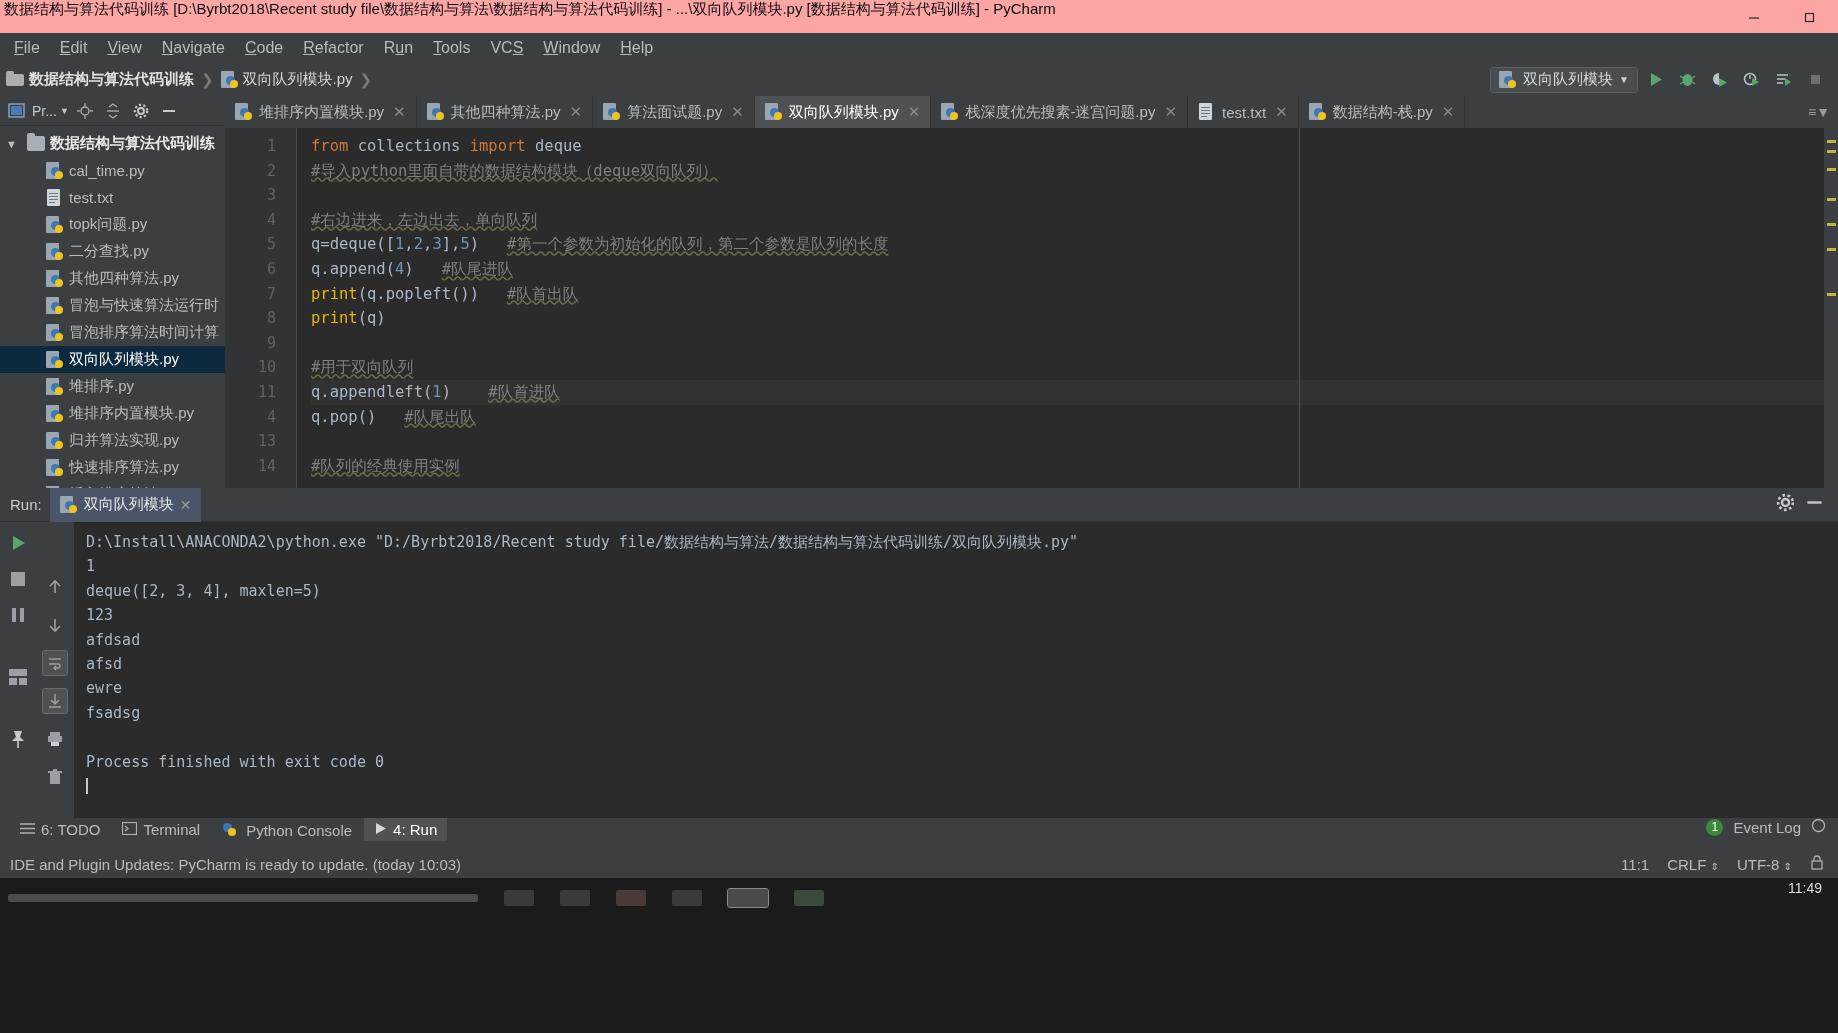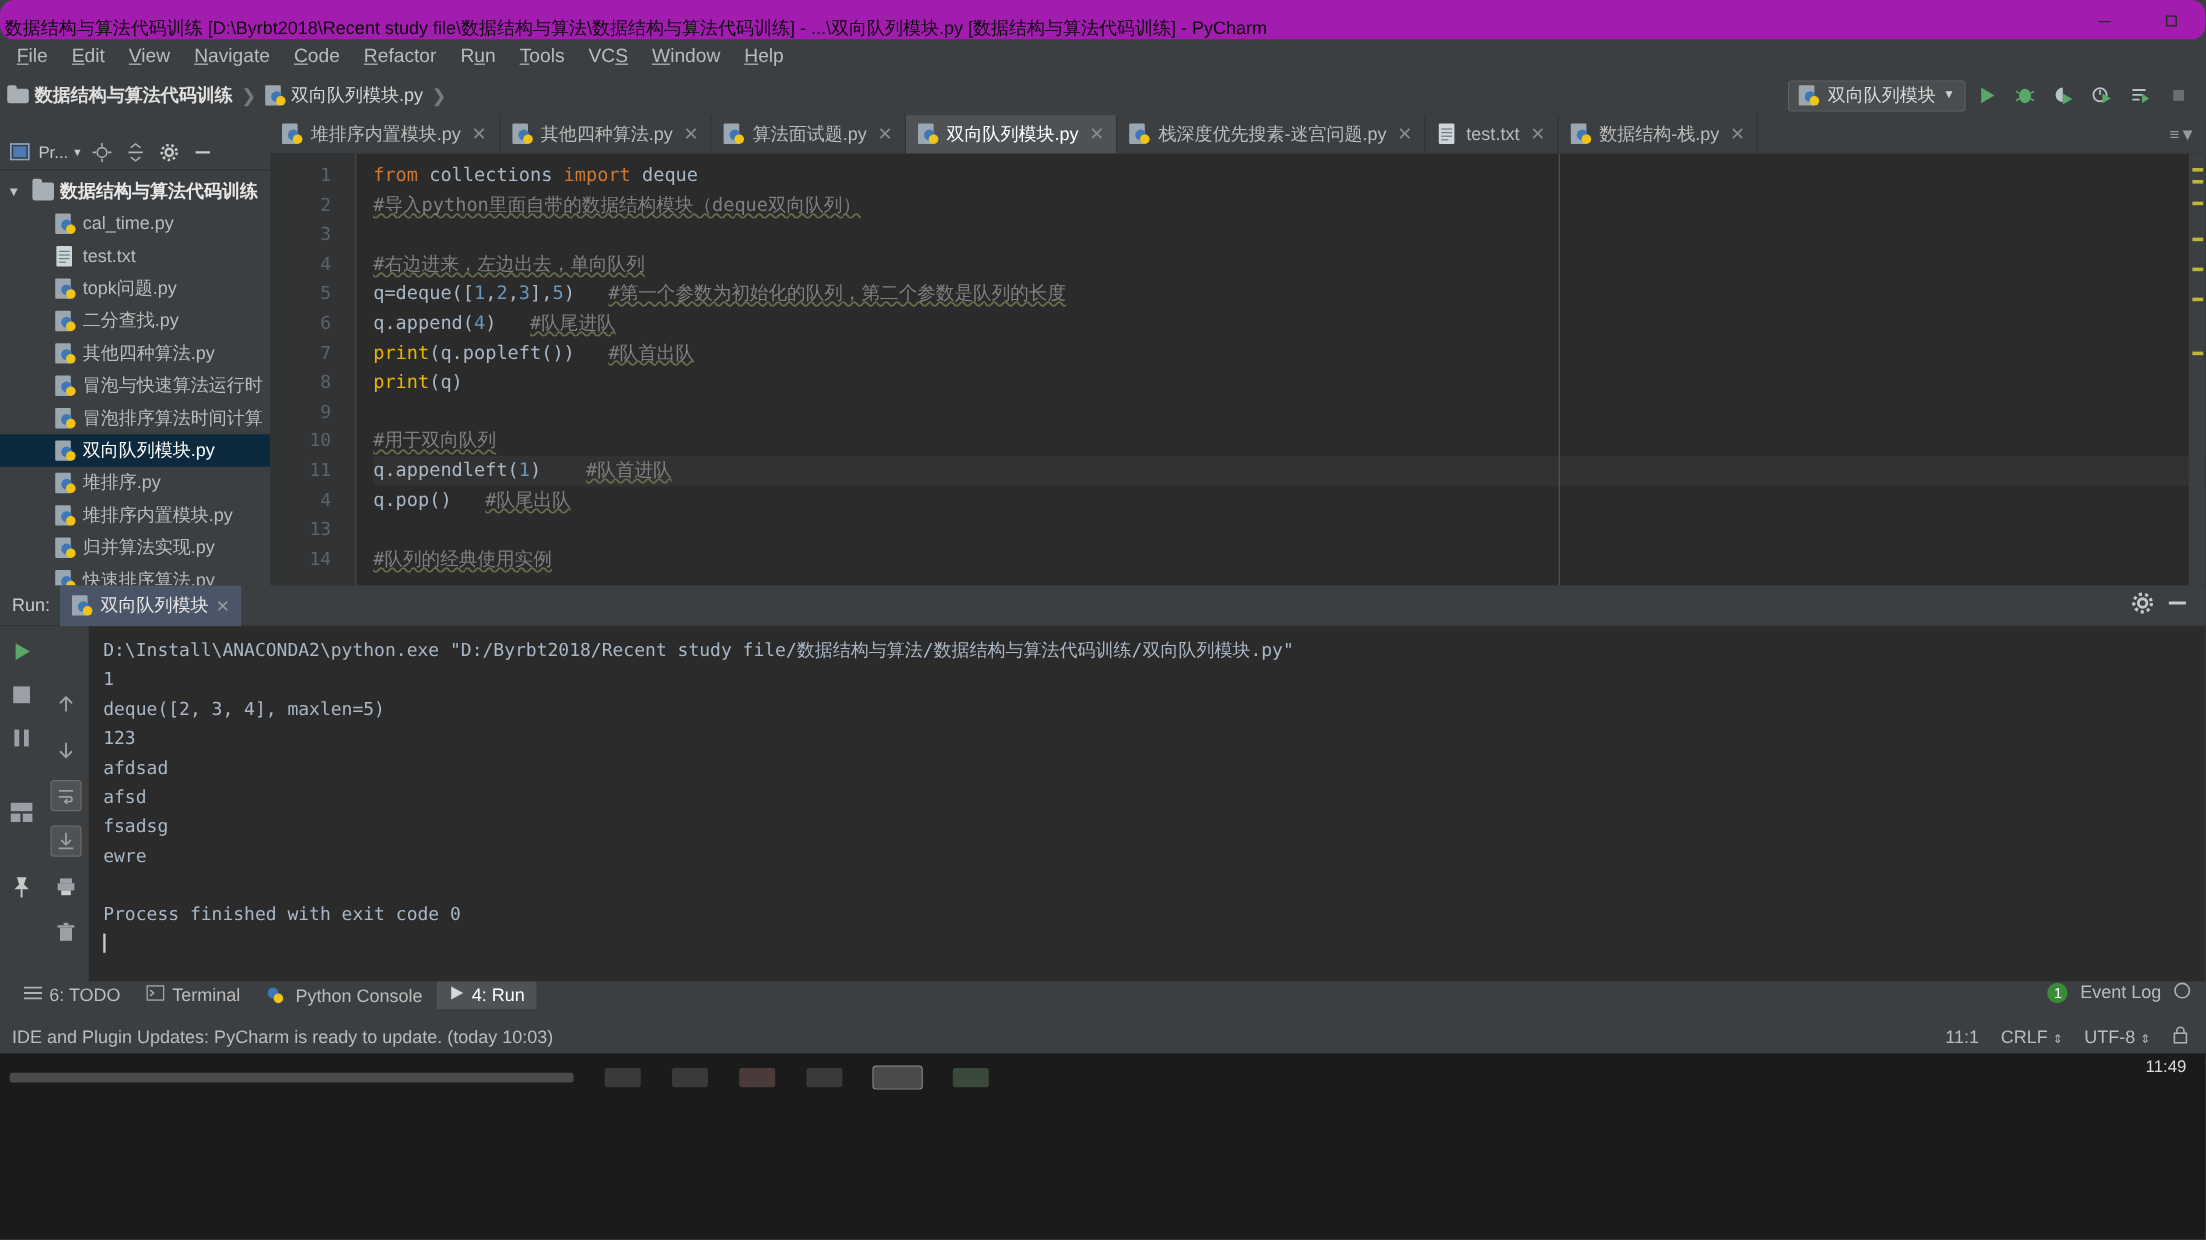--- a/index.html
+++ b/index.html
@@ -8,22 +8,22 @@
     overflow: hidden;
     background: #3c3f41;
     font-family: "Liberation Sans", sans-serif;
     -webkit-font-smoothing: antialiased;
   }
   .app { position: relative; width: 1838px; height: 1033px; }
 
   
   .titlebar {
     position: absolute; left: 0; top: 0; width: 1838px; height: 33px;
-    background: #a21caf; color: #000000;
-    display: flex; align-items: flex-end; border-radius: 12px;
+    background: #fca5a5; color: #000000;
+    display: flex; align-items: flex-start;
   }
   .titlebar-text {
     font-size: 15px; color: #0c0c0c; padding-left: 4px;
     white-space: nowrap; overflow: hidden;
   }
   .win-buttons { margin-left: auto; display: flex; height: 33px; }
   .win-btn {
     width: 56px; height: 33px; display: flex; align-items: center;
     justify-content: center; color: #2b2b2b;
   }
@@ -62,21 +62,21 @@
     padding: 3px 8px; font-size: 15px; color: #d8d8d8; height: 26px;
   }
   .tbtn {
     width: 30px; height: 28px; display: flex; align-items: center;
     justify-content: center;
   }
 
   
   .project-panel {
     position: absolute; left: 0; top: 96px; width: 225px; height: 392px;
-    background: #3c3f41; overflow: hidden; margin-top: 16px;
+    background: #3c3f41; overflow: hidden;
   }
   .proj-toolbar {
     height: 30px; display: flex; align-items: center; gap: 4px;
     padding: 0 4px; border-bottom: 1px solid #323232;
   }
   .proj-title {
     font-size: 14px; color: #c8c8c8; display: flex; align-items: center; gap: 3px;
   }
   .proj-tb-icon { width: 24px; height: 22px; display:flex; align-items:center; justify-content:center; }
   .tree { padding-top: 4px; font-size: 15px; color: #bbbbbb; }
@@ -753,22 +753,22 @@
             </svg>
         </span>
       </div>
       <div class="console" id="console">
           <div class="cline">D:\Install\ANACONDA2\python.exe "D:/Byrbt2018/Recent study file/数据结构与算法/数据结构与算法代码训练/双向队列模块.py"</div>
           <div class="cline">1</div>
           <div class="cline">deque([2, 3, 4], maxlen=5)</div>
           <div class="cline">123</div>
           <div class="cline">afdsad</div>
           <div class="cline">afsd</div>
+          <div class="cline">ewre</div>
           <div class="cline">fsadsg</div>
-          <div class="cline">ewre</div>
           <div class="cline">&nbsp;</div>
           <div class="cline">Process finished with exit code 0</div>
           <div class="cline"><span class="cursor-block"></span></div>
         </div>
     </div>
   </div>
 
   <div class="bottom-strip">
     <div class="bstrip-item">
       <span>

